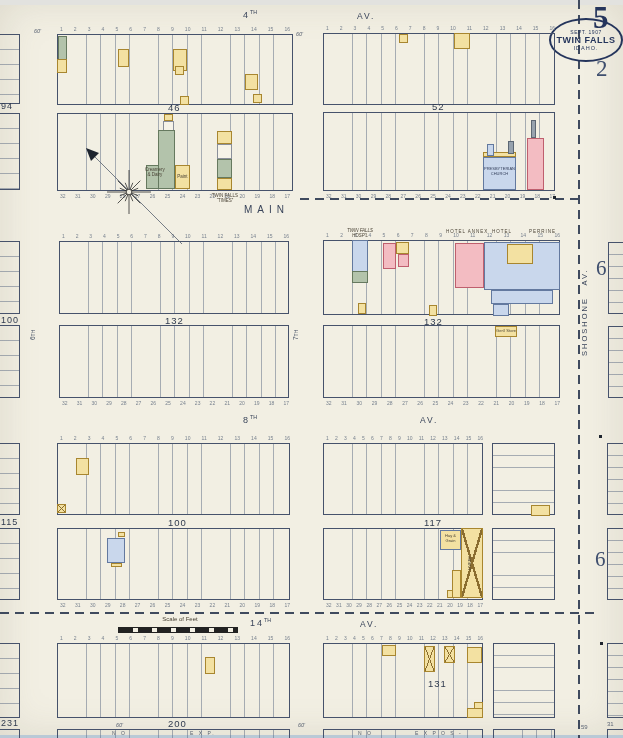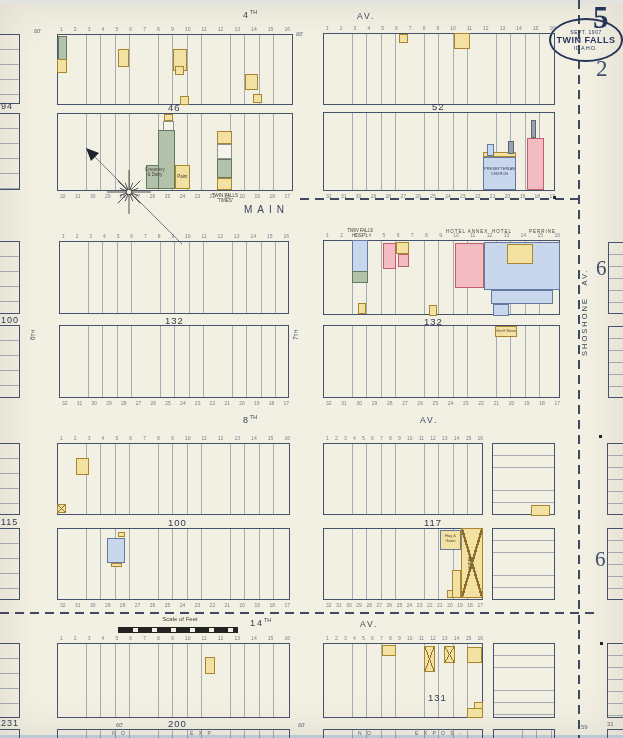--- a/index.html
+++ b/index.html
@@ -122,21 +122,21 @@
   <div class="blklbl" style="left:168px;top:102px;">46</div>
   <div class="blklbl" style="left:432px;top:101px;">52</div>
   <div class="blklbl" style="left:1px;top:101px;font-size:9px;">94</div>
   <div class="blklbl" style="left:165px;top:315px;">132</div>
   <div class="blklbl" style="left:424px;top:316px;">132</div>
   <div class="blklbl" style="left:1px;top:315px;font-size:9px;">100</div>
   <div class="blklbl" style="left:168px;top:517px;">100</div>
   <div class="blklbl" style="left:424px;top:517px;">117</div>
   <div class="blklbl" style="left:1px;top:517px;font-size:9px;">115</div>
   <div class="blklbl" style="left:168px;top:718px;">200</div>
-  <div class="blklbl" style="left:428px;top:692px;">131</div>
+  <div class="blklbl" style="left:428px;top:678px;">131</div>
   <div class="blklbl" style="left:1px;top:718px;font-size:9px;">231</div>
 
   <div class="lots" style="left:60px;top:26px;width:230px;">1 2 3 4 5 6 7 8 9 10 11 12 13 14 15 16</div>
   <div class="lots" style="left:326px;top:25px;width:229px;">1 2 3 4 5 6 7 8 9 10 11 12 13 14 15 16</div>
   <div class="lots" style="left:60px;top:193px;width:230px;">32 31 30 29 28 27 26 25 24 23 22 21 20 19 18 17</div>
   <div class="lots" style="left:326px;top:193px;width:229px;">32 31 30 29 28 27 26 25 24 23 22 21 20 19 18 17</div>
   <div class="lots" style="left:62px;top:233px;width:227px;">1 2 3 4 5 6 7 8 9 10 11 12 13 14 15 16</div>
   <div class="lots" style="left:326px;top:232px;width:234px;">1 2 3 4 5 6 7 8 9 10 11 12 13 14 15 16</div>
   <div class="lots" style="left:62px;top:400px;width:227px;">32 31 30 29 28 27 26 25 24 23 22 21 20 19 18 17</div>
   <div class="lots" style="left:326px;top:400px;width:234px;">32 31 30 29 28 27 26 25 24 23 22 21 20 19 18 17</div>

